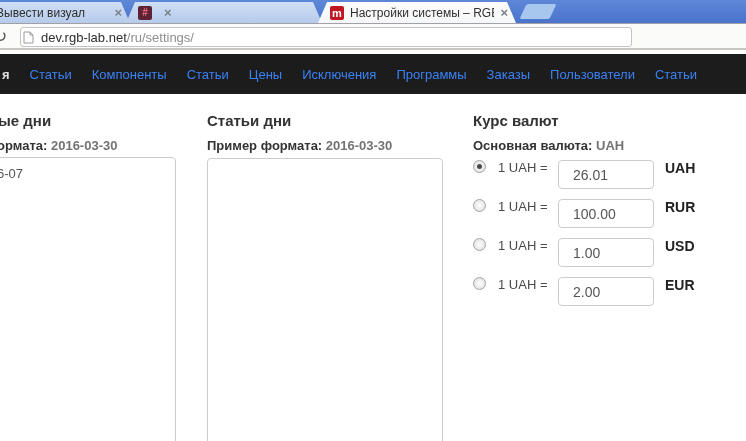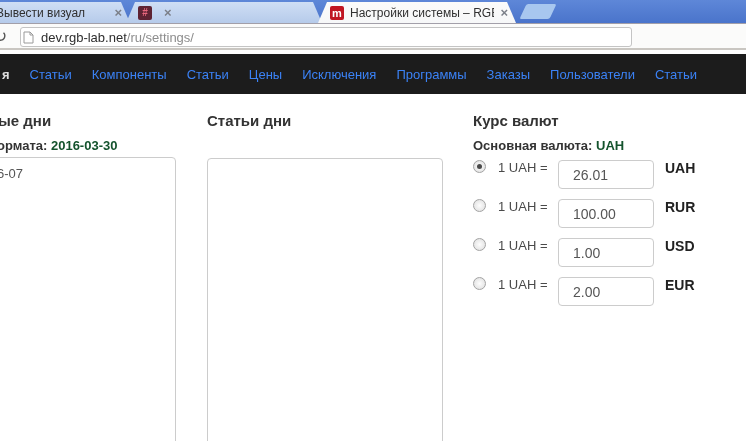--- a/index.html
+++ b/index.html
@@ -36,21 +36,21 @@
 
   
   .navbar { position:absolute; left:0; top:54px; width:746px; height:40px; background:#1c1c1c;
     display:flex; align-items:center; gap:20px; padding-left:2px; overflow:hidden; }
   .nav-item { font-size:13px; color:#3b82f6; white-space:nowrap; cursor:pointer; }
   .nav-active-tail { font-size:13px; font-weight:bold; color:#dcdcdc; white-space:nowrap; }
 
   
   .col-heading { position:absolute; font-size:15px; font-weight:bold; color:#333; white-space:nowrap; }
   .col-label { position:absolute; font-size:13px; font-weight:bold; color:#333; white-space:nowrap; }
-  .col-label .red { color:#14532d; }
+  .col-label .red { color:#737373; }
   textarea.days { position:absolute; border:1px solid #ccc; border-radius:4px; background:#fff;
     resize:none; outline:none; font-family:"Liberation Sans", sans-serif; font-size:13px;
     color:#555; padding:8px 10px; overflow:hidden; }
   #holidays-area { left:-14px; top:157px; width:190px; height:300px; }
   #workdays-area { left:207px; top:158px; width:236px; height:300px; }
 
   .cur-rows { position:absolute; left:473px; top:160px; }
   .cur-row { display:flex; align-items:flex-start; height:31px; margin-bottom:8px; }
   .radio { width:13px; height:13px; border-radius:50%; border:1px solid #a3a3a3;
     background:radial-gradient(#fdfdfd, #dcdcdc); margin-right:12px; position:relative; flex:0 0 auto; }
@@ -117,20 +117,24 @@
     </div>
 
   <div class="col-heading" style="left:-2px; top:112px;">ые дни</div>
   <div class="col-label" style="left:-3px; top:138px;">
     <span>ормата:</span>
     <span class="red">2016-03-30</span>
   </div>
   <textarea id="holidays-area" class="days" spellcheck="false" style="">6-07</textarea>
 
   <div class="col-heading" style="left:207px; top:112px;">Статьи дни</div>
+  <div class="col-label" style="left:207px; top:138px;">
+    <span>Пример формата:</span>
+    <span class="red">2016-03-30</span>
+  </div>
   <textarea id="workdays-area" class="days" spellcheck="false" style=""></textarea>
 
   <div class="col-heading" style="left:473px; top:112px;">Курс валют</div>
   <div class="col-label" style="left:473px; top:138px;">
     <span>Основная валюта:</span>
     <span class="red">UAH</span>
   </div>
   <div class="cur-rows">
 
       <div class="cur-row">

